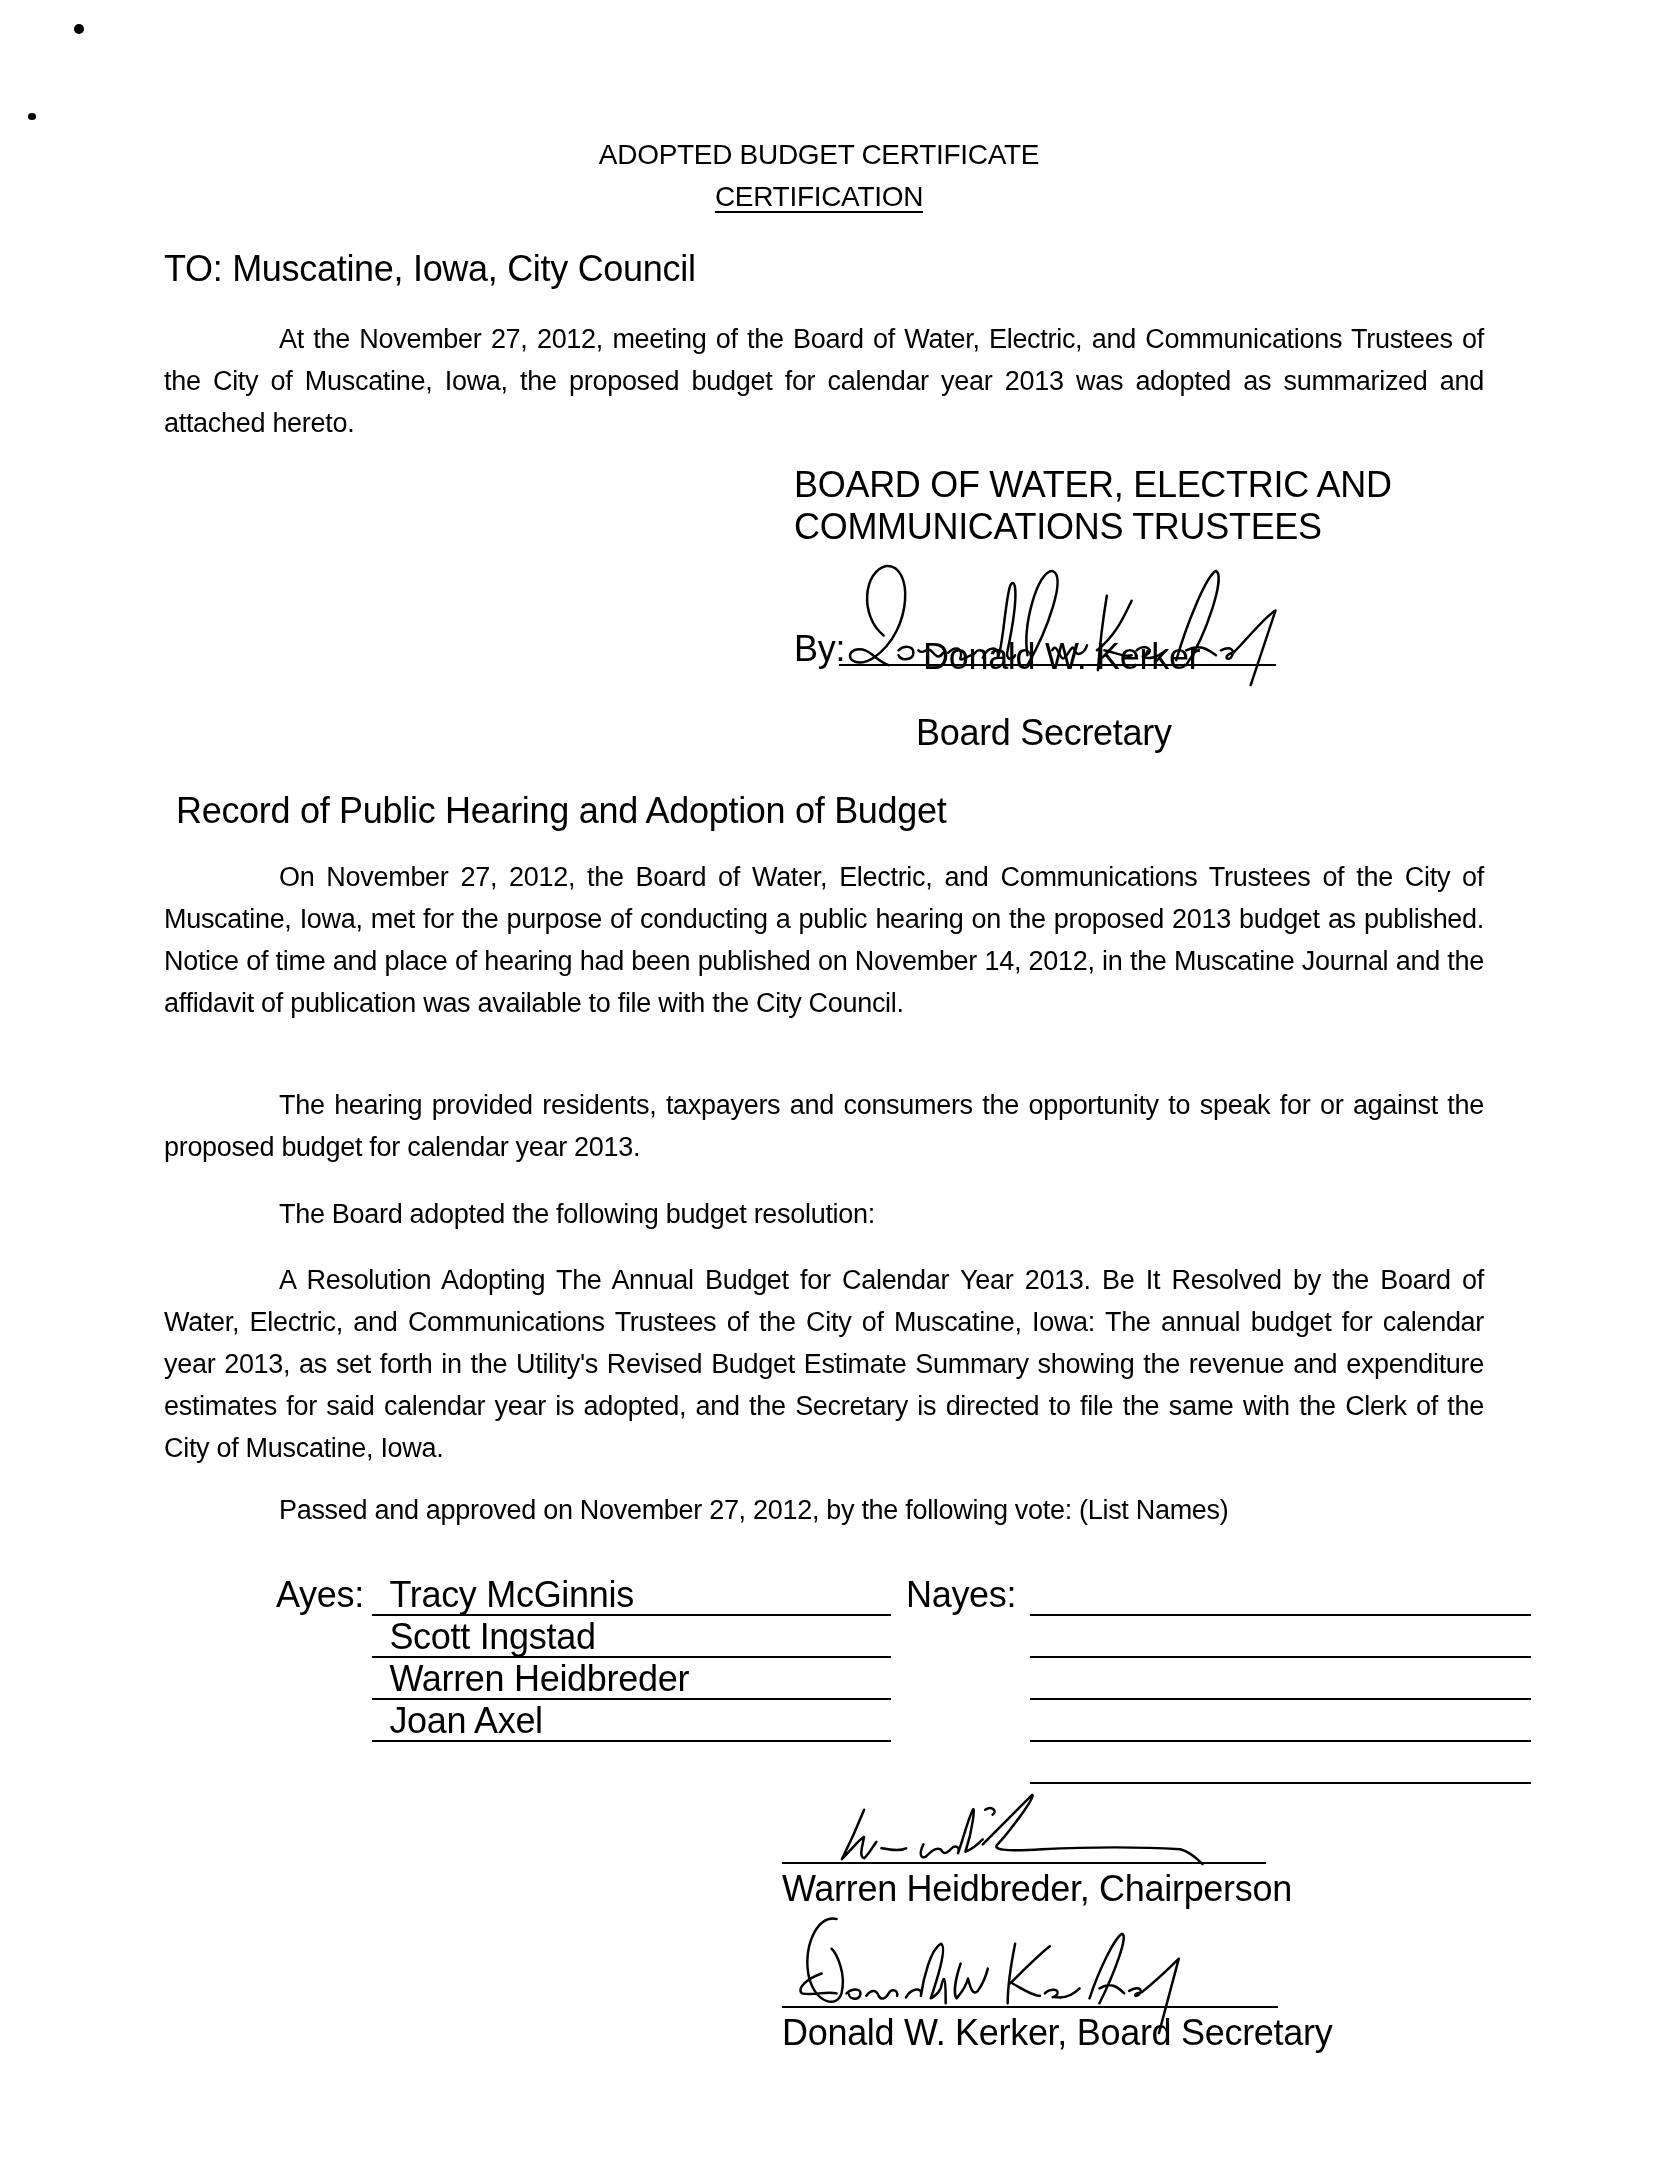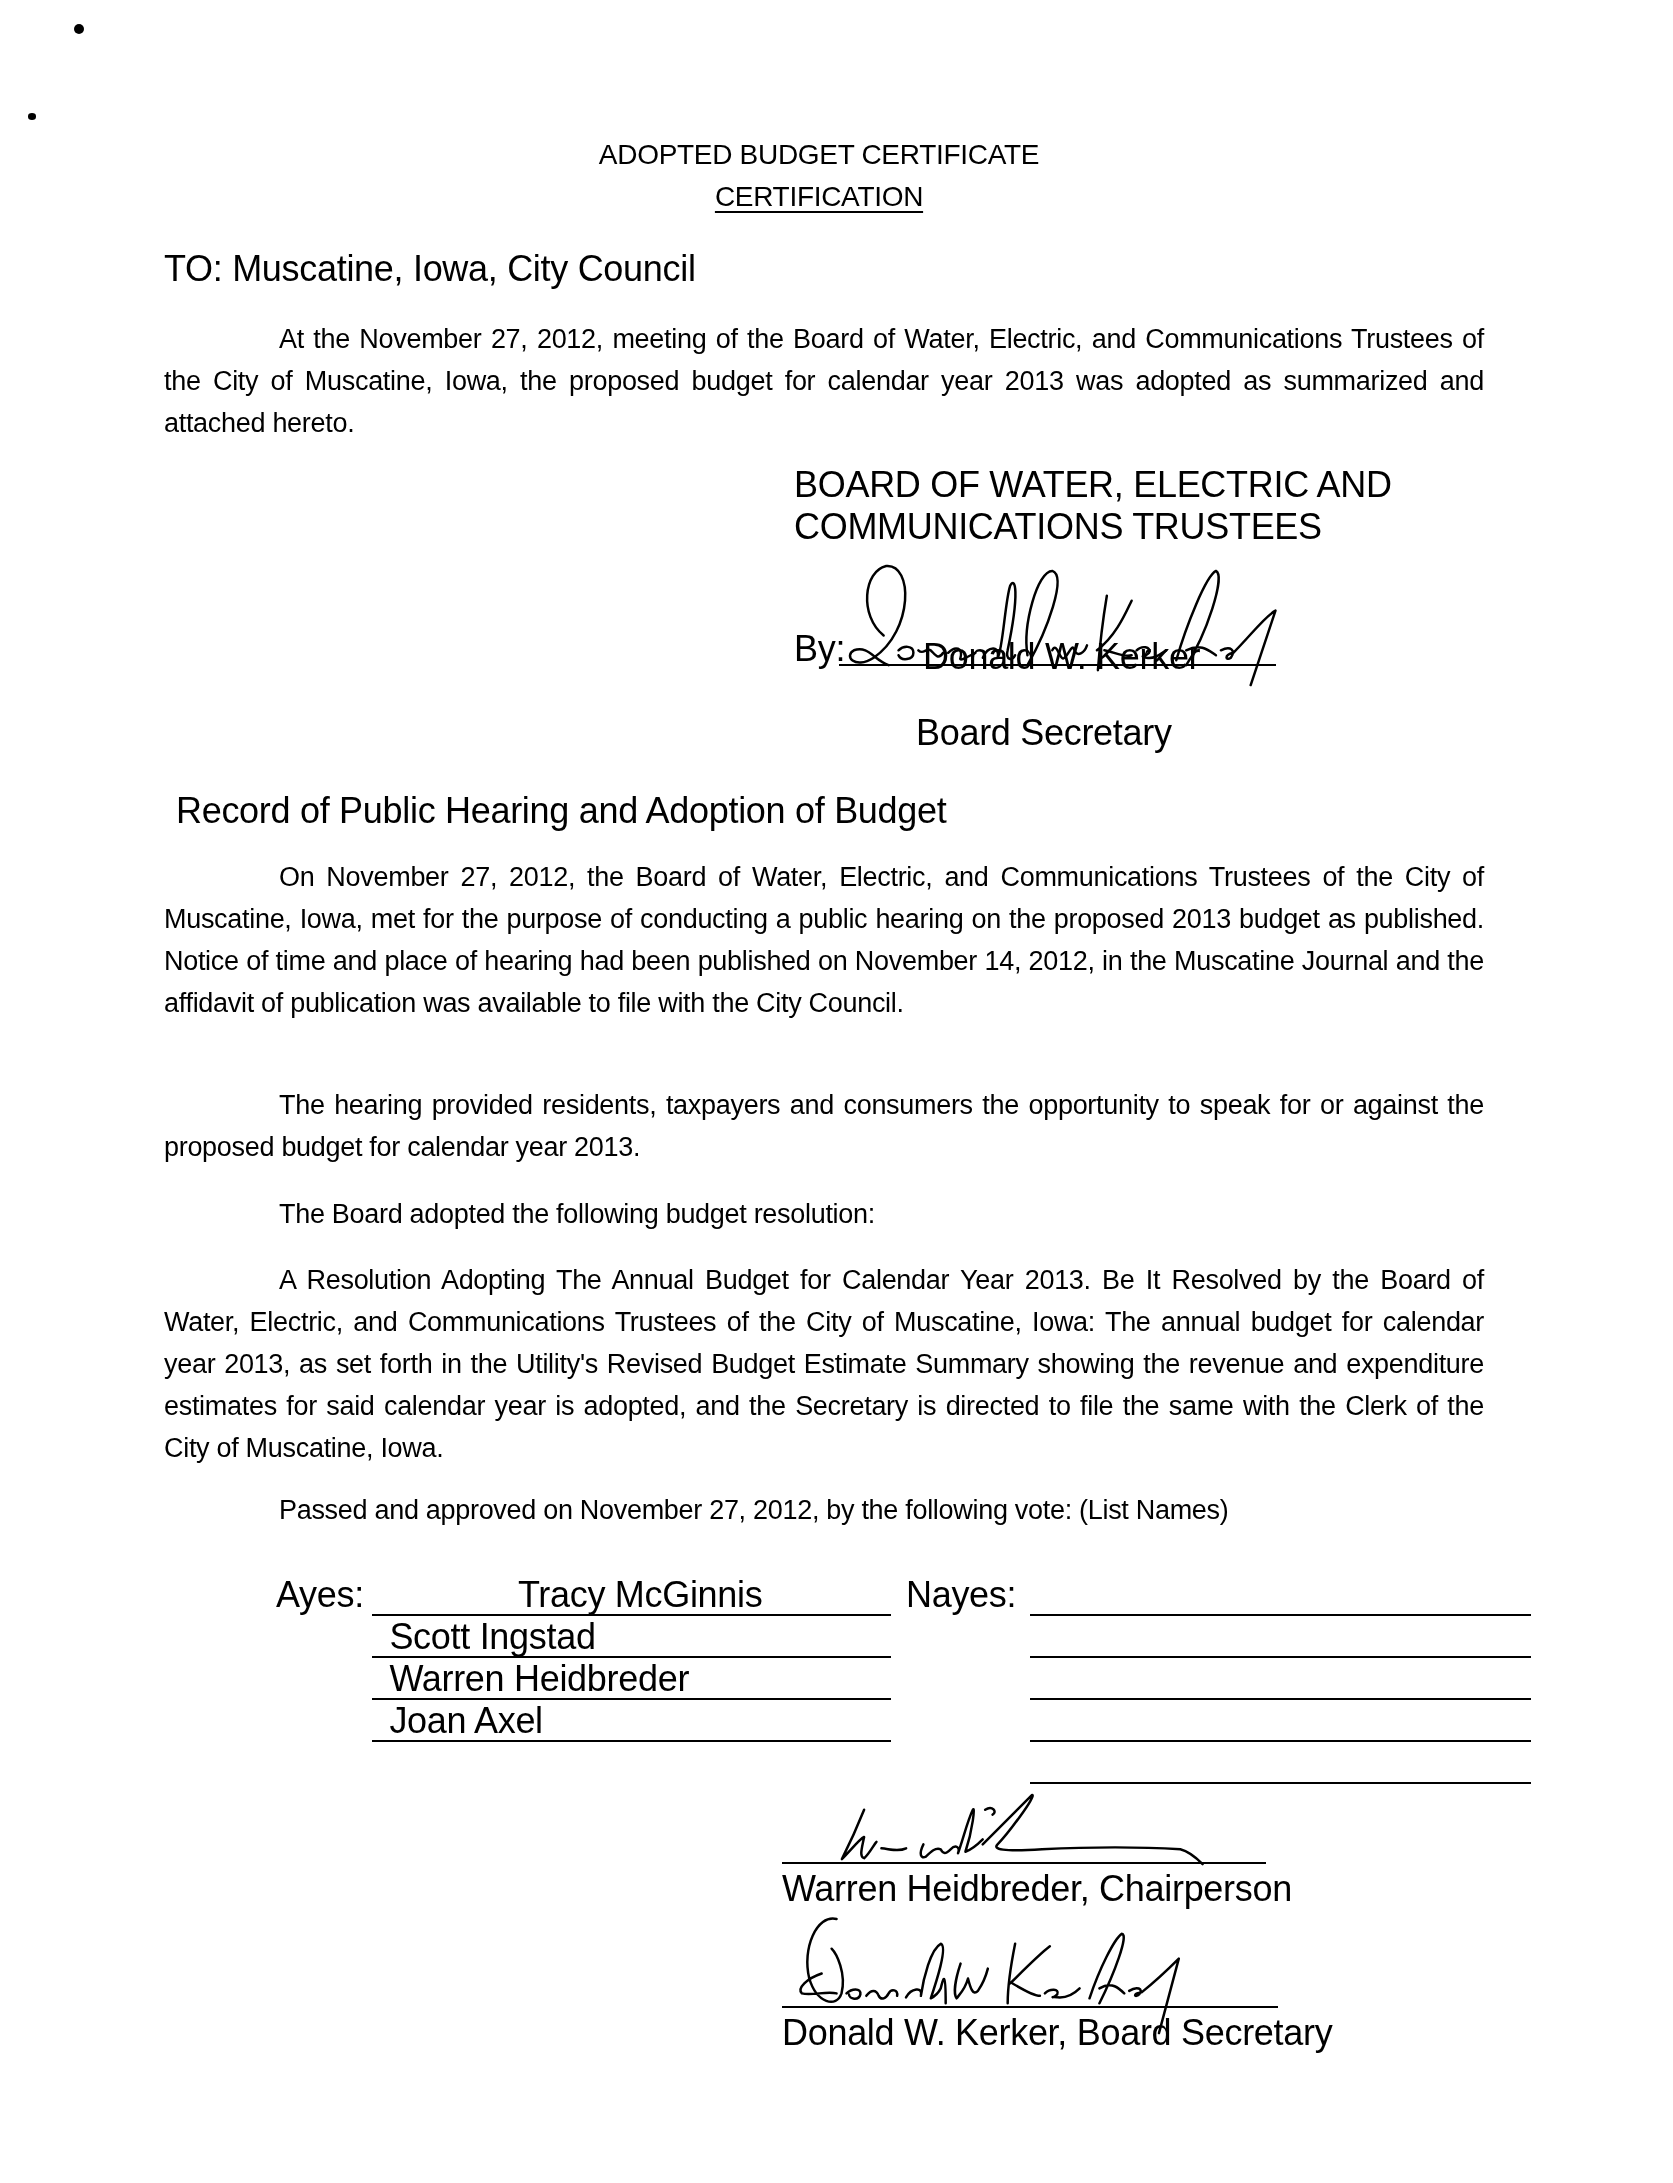--- a/index.html
+++ b/index.html
@@ -57,21 +57,21 @@
 <div class="para indent" style="top:856px;">On November 27, 2012, the Board of Water, Electric, and Communications Trustees of the City of Muscatine, Iowa, met for the purpose of conducting a public hearing on the proposed 2013 budget as published.  Notice of time and place of hearing had been published on November 14, 2012, in the Muscatine Journal and the affidavit of publication was available to file with the City Council.</div>
 <div class="para indent" style="top:1084px;">The hearing provided residents, taxpayers and consumers the opportunity to speak for or against the proposed budget for calendar year 2013.</div>
 <div class="para indent" style="top:1193px;">The Board adopted the following budget resolution:</div>
 <div class="para indent" style="top:1259px;">A Resolution Adopting The Annual Budget for Calendar Year 2013.  Be It Resolved by the Board of Water, Electric, and Communications Trustees of the City of Muscatine, Iowa:  The annual budget for calendar year 2013, as set forth in the Utility's Revised Budget Estimate Summary showing the revenue and expenditure estimates for said calendar year is adopted, and the Secretary is directed to file the same with the Clerk of the City of Muscatine, Iowa.</div>
 <div class="para indent" style="top:1489px;">Passed and approved on November 27, 2012, by the following vote:  (List Names)</div>
 
 <div class="abs txt" style="left:276px;top:1574px;">Ayes:</div>
 <div class="abs txt" style="left:906px;top:1574px;">Nayes:</div>
 
 <div class="abs" style="left:372px;top:1574px;width:519px;">
-  <div class="txt" style="padding-left:17.4px;border-bottom:2.5px solid #000;box-sizing:border-box;height:42px;text-align:center;">Tracy McGinnis</div>
+  <div class="txt" style="padding-left:17.4px;border-bottom:2.5px solid #000;box-sizing:border-box;height:42px;">Tracy McGinnis</div>
   <div class="txt" style="padding-left:17.4px;border-bottom:2.5px solid #000;box-sizing:border-box;height:42px;">Scott Ingstad</div>
   <div class="txt" style="padding-left:17.4px;border-bottom:2.5px solid #000;box-sizing:border-box;height:42px;">Warren Heidbreder</div>
   <div class="txt" style="padding-left:17.4px;border-bottom:2.5px solid #000;box-sizing:border-box;height:42px;">Joan Axel</div>
 </div>
 
 <div class="abs" style="left:1030px;top:1574px;width:501px;">
   <div class="txt" style="border-bottom:2.5px solid #000;box-sizing:border-box;height:42px;"></div>
   <div class="txt" style="border-bottom:2.5px solid #000;box-sizing:border-box;height:42px;"></div>
   <div class="txt" style="border-bottom:2.5px solid #000;box-sizing:border-box;height:42px;"></div>
   <div class="txt" style="border-bottom:2.5px solid #000;box-sizing:border-box;height:42px;"></div>

